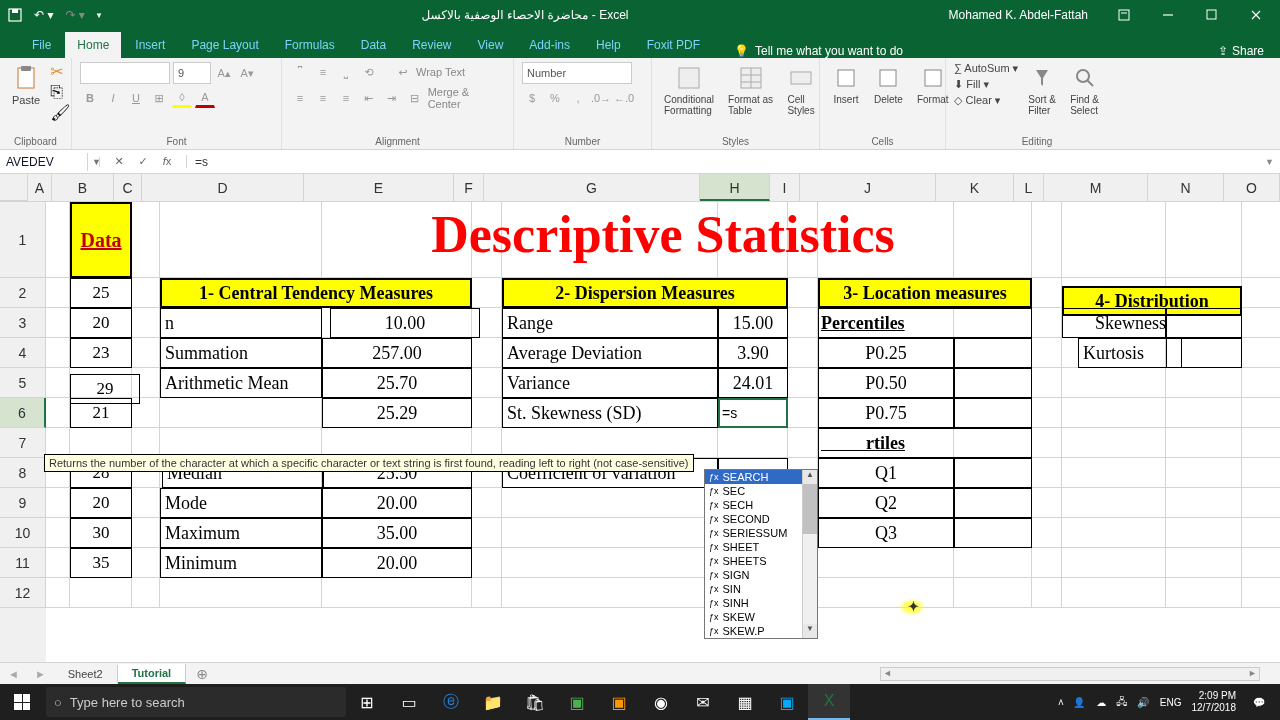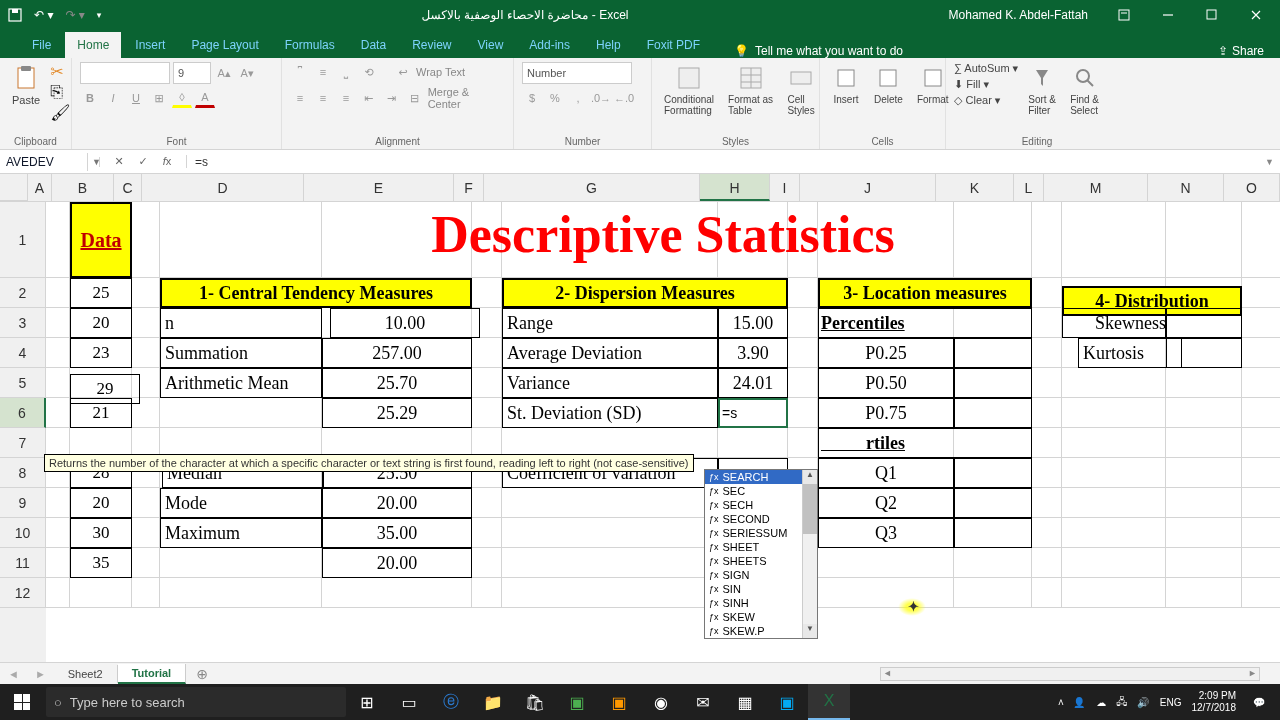--- a/index.html
+++ b/index.html
@@ -578,29 +578,30 @@
         <div class="cell measure-val" style="left: 276px; top: 136px; width: 150px; height: 30px;">257.00</div>
         <div class="cell measure-name" style="left: 114px; top: 166px; width: 162px; height: 30px;">Arithmetic Mean</div>
         <div class="cell measure-val" style="left: 276px; top: 166px; width: 150px; height: 30px;">25.70</div>
         <div class="cell measure-val" style="left: 276px; top: 196px; width: 150px; height: 30px;">25.29</div>
         <div class="cell measure-name" style="left: 116px; top: 256px; width: 162px; height: 30px;">Median</div>
         <div class="cell measure-val" style="left: 276px; top: 256px; width: 150px; height: 30px;">25.50</div>
         <div class="cell measure-name" style="left: 114px; top: 286px; width: 162px; height: 30px;">Mode</div>
         <div class="cell measure-val" style="left: 276px; top: 286px; width: 150px; height: 30px;">20.00</div>
         <div class="cell measure-name" style="left: 114px; top: 316px; width: 162px; height: 30px; text-align: right;">Maximum</div>
         <div class="cell measure-val" style="left: 276px; top: 316px; width: 150px; height: 30px;">35.00</div>
+        <div class="cell measure-name" style="left: 114px; top: 346px; width: 162px; height: 30px;">Minimum</div>
         <div class="cell measure-val" style="left: 276px; top: 346px; width: 150px; height: 30px;">20.00</div>
         <div class="cell sec-hdr" style="left: 456px; top: 76px; width: 286px; height: 30px;">2- Dispersion Measures</div>
         <div class="cell measure-name" style="left: 456px; top: 106px; width: 216px; height: 30px;">Range</div>
         <div class="cell measure-val" style="left: 672px; top: 106px; width: 70px; height: 30px;">15.00</div>
         <div class="cell measure-name" style="left: 456px; top: 136px; width: 216px; height: 30px;">Average Deviation</div>
         <div class="cell measure-val" style="left: 672px; top: 136px; width: 70px; height: 30px;">3.90</div>
         <div class="cell measure-name" style="left: 456px; top: 166px; width: 216px; height: 30px;">Variance</div>
         <div class="cell measure-val" style="left: 672px; top: 166px; width: 70px; height: 30px;">24.01</div>
-        <div class="cell measure-name" style="left: 456px; top: 196px; width: 216px; height: 30px;">St. Deviation (SD)</div>
+        <div class="cell measure-name" style="left: 456px; top: 196px; width: 216px; height: 30px;">St. Skewness (SD)</div>
         <div class="cell active-cell" style="left: 672px; top: 196px; width: 70px; height: 30px; z-index: 30;">=s</div>
         <div class="cell measure-name" style="left: 456px; top: 256px; width: 216px; height: 30px;">Coefficient of variation</div>
         <div class="cell measure-val" style="left: 672px; top: 256px; width: 70px; height: 30px;"></div>
         <div class="cell sec-hdr" style="left: 772px; top: 76px; width: 214px; height: 30px;">3- Location measures</div>
         <div class="cell sub-hdr" style="left: 772px; top: 106px; width: 214px; height: 30px;">Percentiles</div>
         <div class="cell measure-val" style="left: 772px; top: 136px; width: 136px; height: 30px;">P0.25</div>
         <div class="cell measure-val" style="left: 908px; top: 136px; width: 78px; height: 30px;"></div>
         <div class="cell measure-val" style="left: 772px; top: 166px; width: 136px; height: 30px;">P0.50</div>
         <div class="cell measure-val" style="left: 908px; top: 166px; width: 78px; height: 30px;"></div>
         <div class="cell measure-val" style="left: 772px; top: 196px; width: 136px; height: 30px;">P0.75</div>

